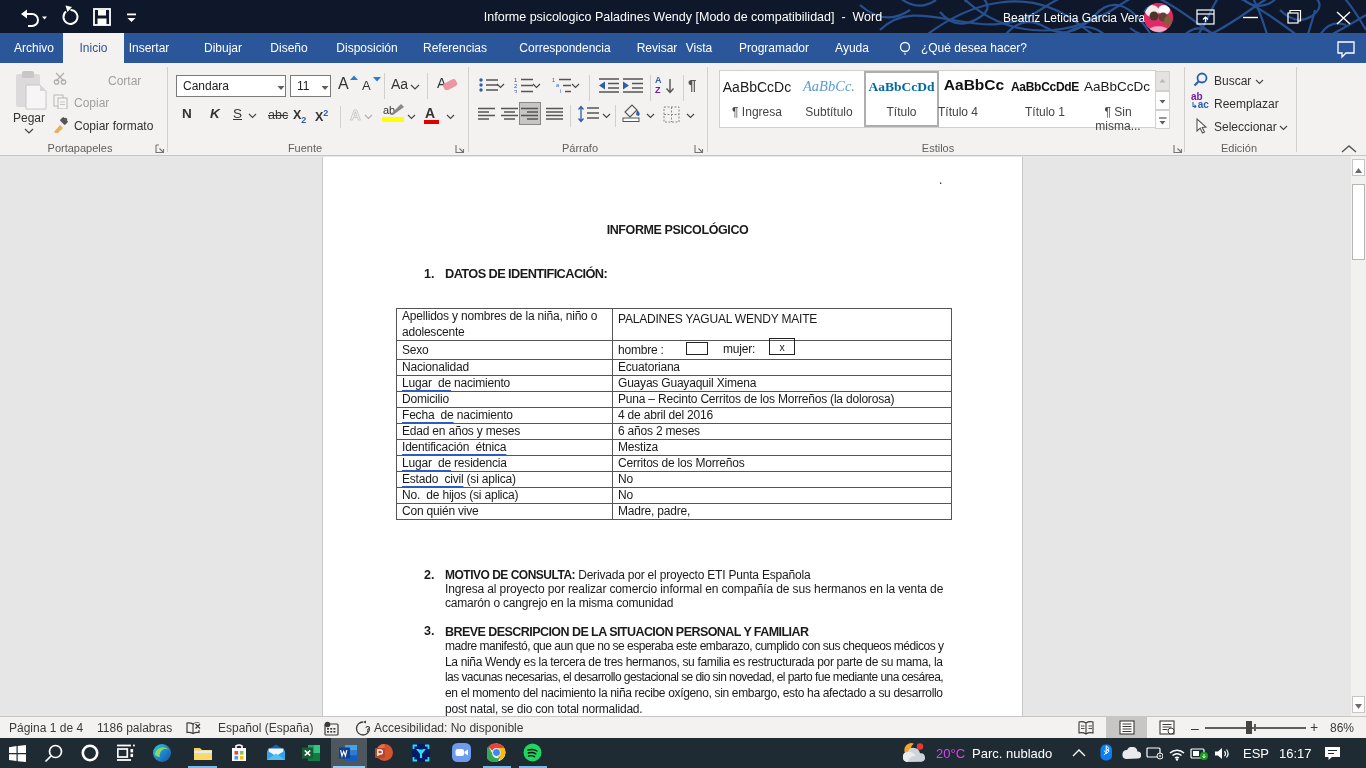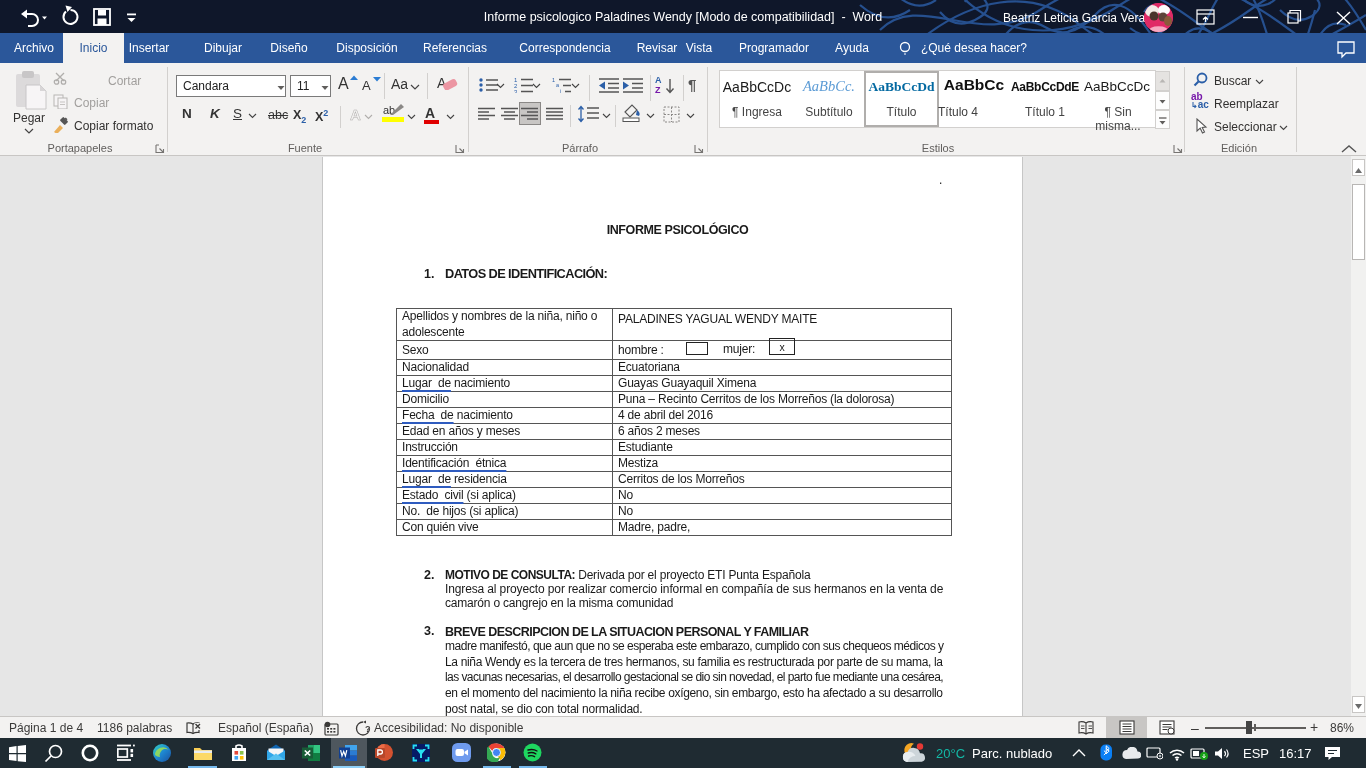--- a/index.html
+++ b/index.html
@@ -433,24 +433,20 @@
             <td class="c1">Domicilio</td>
             <td class="c2">Puna – Recinto Cerritos de los Morreños (la dolorosa)</td>
           </tr>
       <tr>
             <td class="c1"><span class="bluline">Fecha&nbsp; de</span> nacimiento</td>
             <td class="c2">4 de abril del 2016</td>
           </tr>
       <tr>
             <td class="c1">Edad en años y meses</td>
             <td class="c2">6 años 2 meses</td>
-          </tr>
-      <tr>
-            <td class="c1">Instrucción</td>
-            <td class="c2">Estudiante</td>
           </tr>
       <tr>
             <td class="c1"><span class="bluline">Identificación&nbsp; étnica</span></td>
             <td class="c2">Mestiza</td>
           </tr>
       <tr>
             <td class="c1"><span class="bluline">Lugar&nbsp; de</span> residencia</td>
             <td class="c2">Cerritos de los Morreños</td>
           </tr>
       <tr>
@@ -663,21 +659,21 @@
     <path d="M5 7 q5 -1.5 9 1 M5.3 10 q4.2 -1.2 7.5 0.8 M5.6 13 q3.4 -1 6 0.7" fill="none" stroke="#111" stroke-width="1.4" stroke-linecap="round"></path>
   </svg>
   <div class="underln" style="left:519px;width:28px"></div>
 
   <svg width="28" height="24" style="position:absolute;left:901px;top:3px">
     <path d="M10 2 a7 7 0 1 0 7 9 a6 6 0 0 1 -7 -9 z" fill="#f5a623" transform="rotate(25 10 9)"></path>
     <circle cx="19" cy="5.5" r="3.2" fill="#e53935"></circle>
     <path d="M6 21 a5 5 0 0 1 0.5 -9.9 a6.5 6.5 0 0 1 12.5 1.2 a4.3 4.3 0 0 1 1.8 8.4 z" fill="#cdd5da"></path>
     <path d="M6 21 a5 5 0 0 1 0.5 -9.9 a6.5 6.5 0 0 1 8 4 q-6 0 -8 5.9 z" fill="#e8edf0"></path>
   </svg>
-  <div style="position:absolute;left:936px;top:8px;font-size:13px;color:#14b8a6">20°C</div>
+  <div style="position:absolute;left:936px;top:8px;font-size:13px;color:#d946ef">20°C</div>
   <div style="position:absolute;left:972px;top:8px;font-size:13px;color:#fff">Parc. nublado</div>
   <svg width="14" height="10" style="position:absolute;left:1072px;top:10px">
       <path d="M1 8 l6 -6 6 6" fill="none" stroke="#fff" stroke-width="1.4"></path>
     </svg>
   <svg width="13" height="17" style="position:absolute;left:1100px;top:6px">
     <rect x="0.5" y="0.5" width="11.5" height="16" rx="5" fill="#0a7ff5"></rect>
     <path d="M6 4 l3 2.7 -3 2.8 v-8 l3 2.8 -3 2.7 M6 8.5 l-2.3 -2.2 M6 8.5 l-2.3 2.2" stroke="#fff" stroke-width="1" fill="none" transform="translate(0.2,0.3)"></path>
   </svg>
   <svg width="20" height="13" style="position:absolute;left:1121px;top:9px">
     <path d="M5 12 a4.5 4.5 0 0 1 1 -8.9 a5.5 5.5 0 0 1 10.5 1.5 a3.5 3.5 0 0 1 0.5 7z" fill="#e8eaed"></path>

